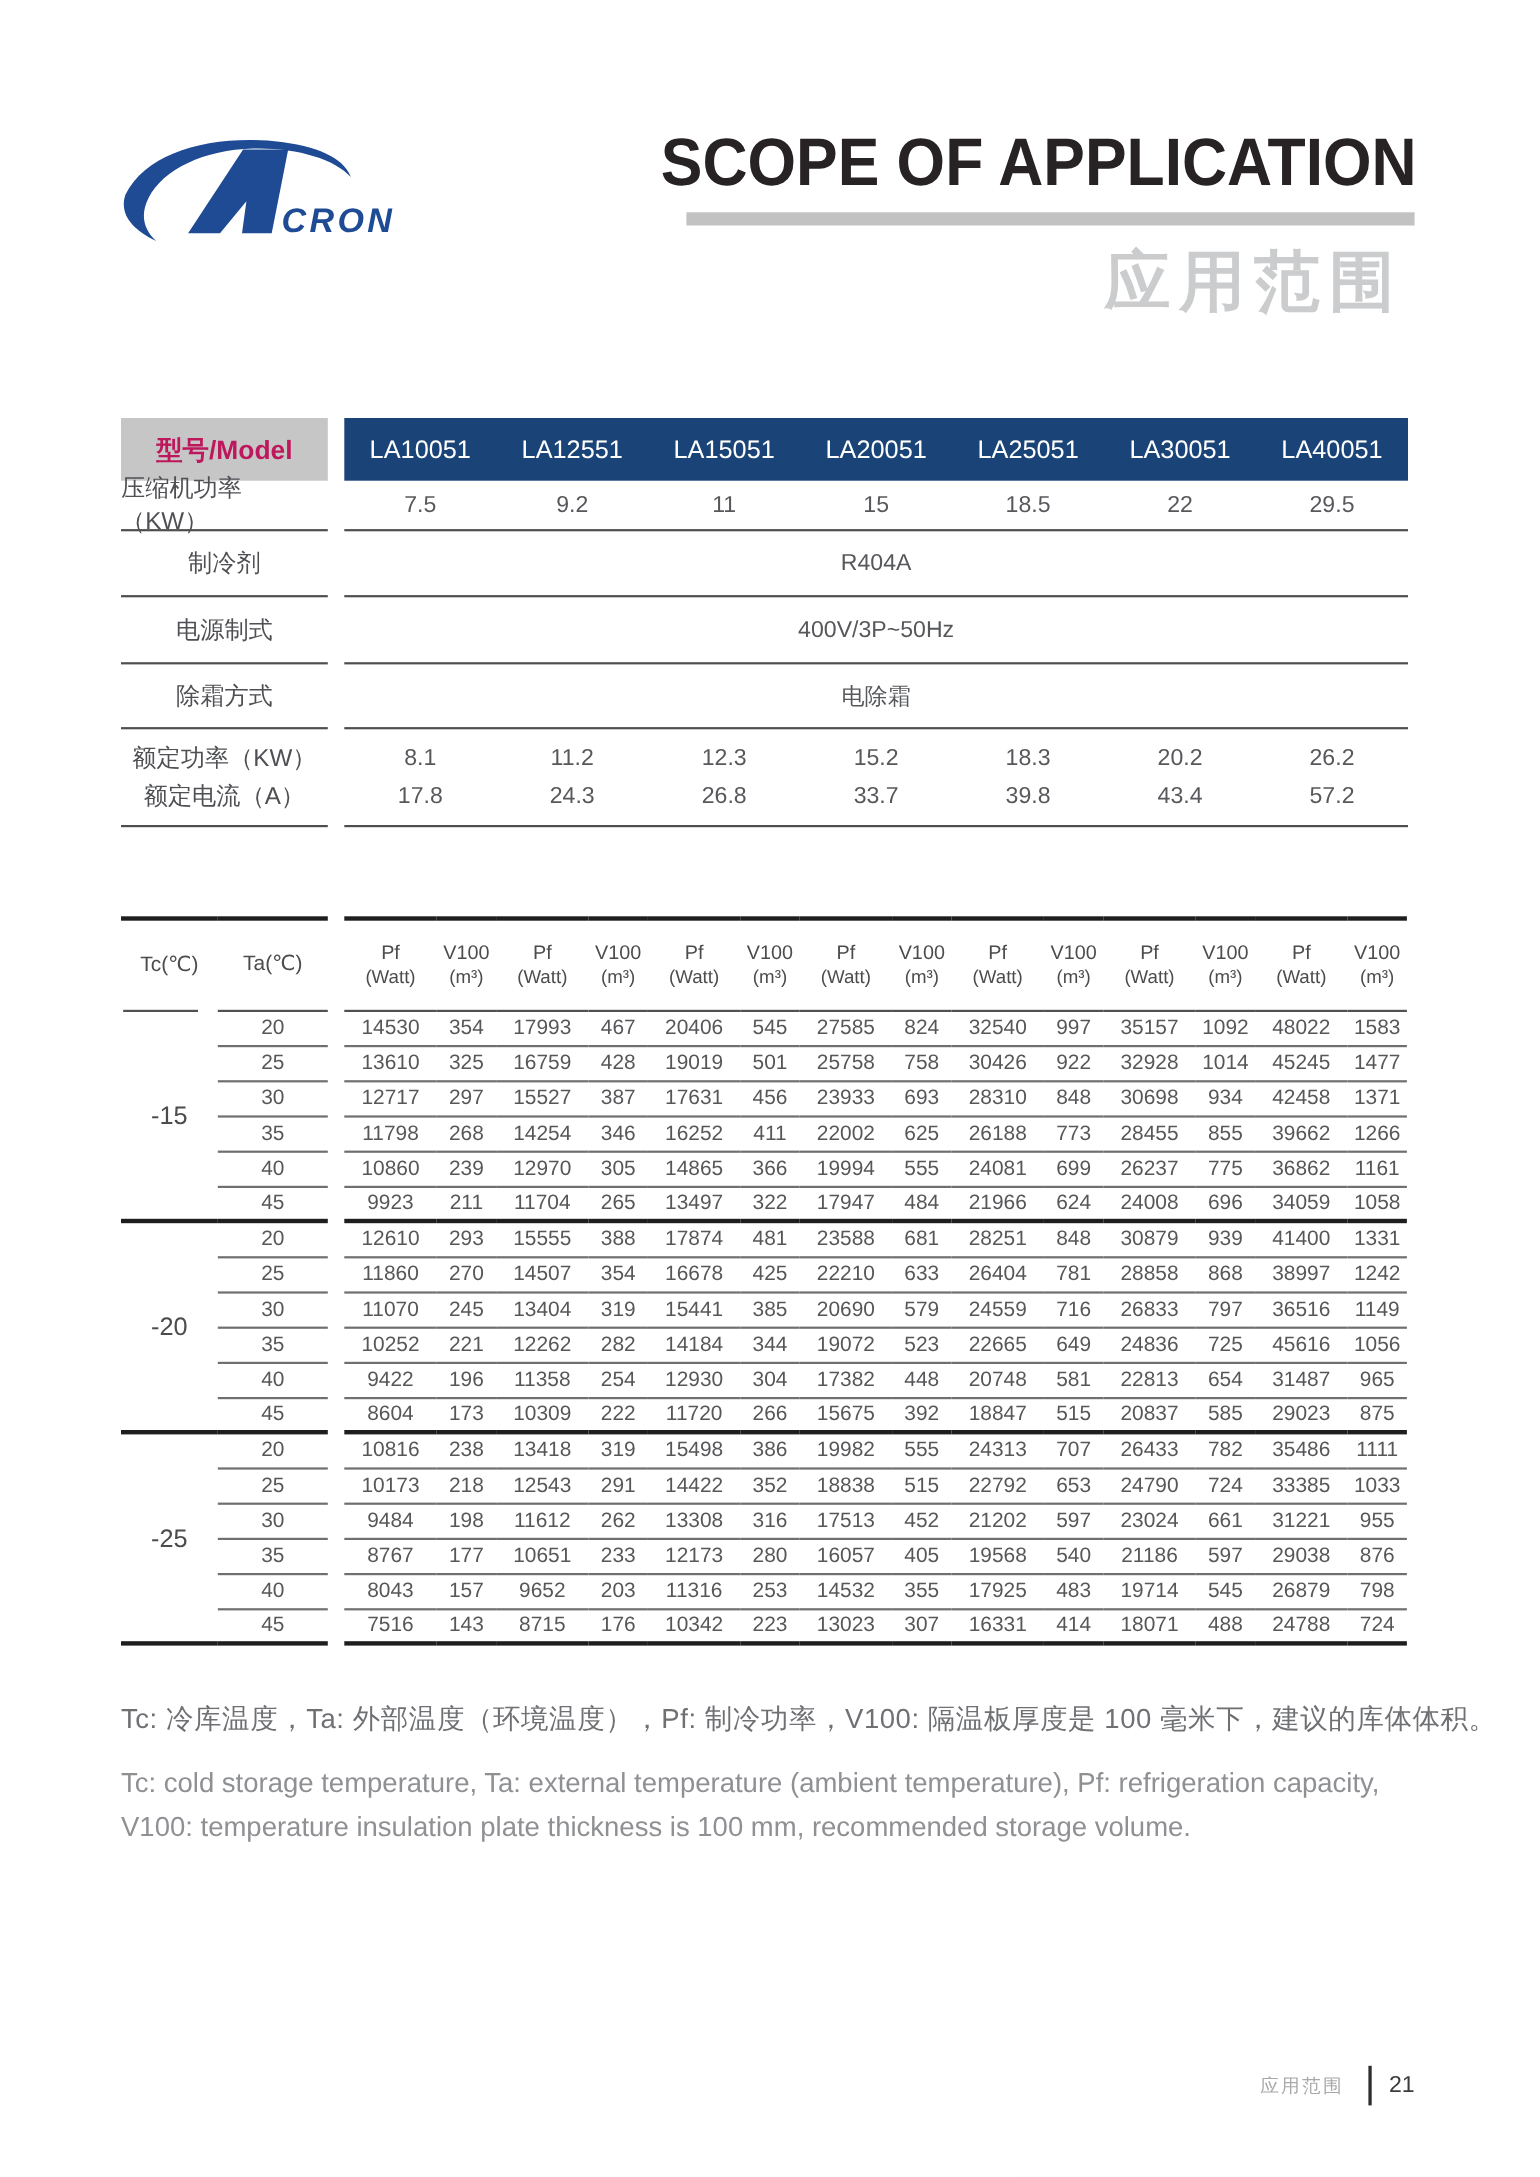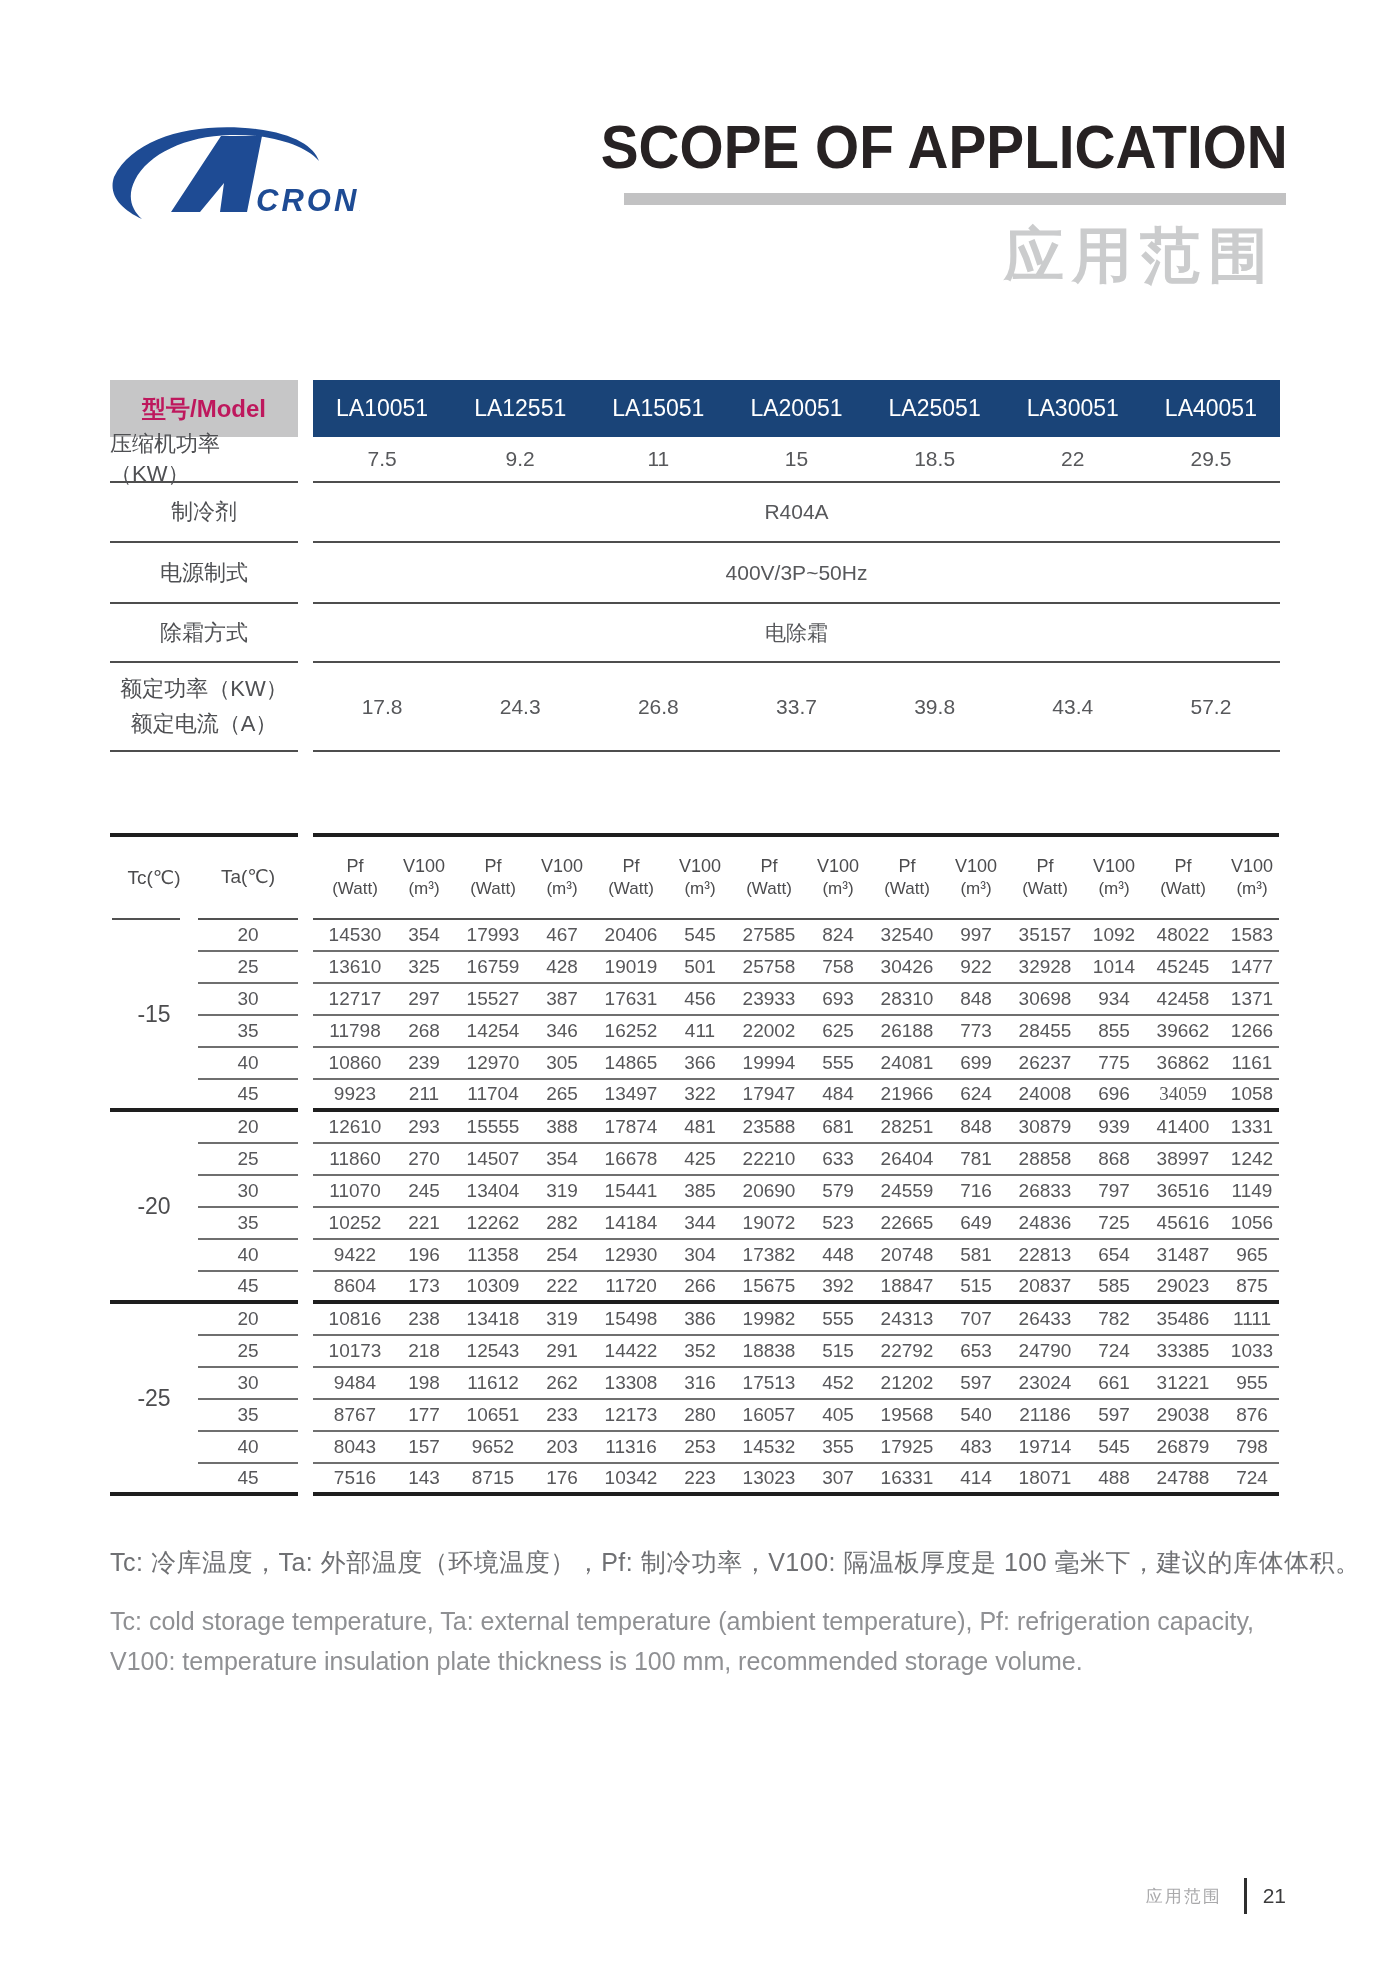--- a/index.html
+++ b/index.html
@@ -131,20 +131,29 @@
         <div class="gapcol"></div>
         <div class="dpart span">电除霜</div>
       </div>
       <div class="srow block pair" style="height:89px">
         <div class="lpart">
           <div class="plabel">额定功率（KW）</div>
           <div class="plabel">额定电流（A）</div>
         </div>
         <div class="gapcol"></div>
         <div class="dpart">
+          <div class="vrow">
+            <div class="vcell">8.1</div>
+            <div class="vcell">11.2</div>
+            <div class="vcell">12.3</div>
+            <div class="vcell">15.2</div>
+            <div class="vcell">18.3</div>
+            <div class="vcell">20.2</div>
+            <div class="vcell">26.2</div>
+          </div>
           <div class="vrow">
             <div class="vcell">17.8</div>
             <div class="vcell">24.3</div>
             <div class="vcell">26.8</div>
             <div class="vcell">33.7</div>
             <div class="vcell">39.8</div>
             <div class="vcell">43.4</div>
             <div class="vcell">57.2</div>
           </div>
         </div>
@@ -292,21 +301,21 @@
       <div class="vcell2 gend" style="grid-area: 7 / 6;">11704</div>
       <div class="vcell2 gend" style="grid-area: 7 / 7;">265</div>
       <div class="vcell2 gend" style="grid-area: 7 / 8;">13497</div>
       <div class="vcell2 gend" style="grid-area: 7 / 9;">322</div>
       <div class="vcell2 gend" style="grid-area: 7 / 10;">17947</div>
       <div class="vcell2 gend" style="grid-area: 7 / 11;">484</div>
       <div class="vcell2 gend" style="grid-area: 7 / 12;">21966</div>
       <div class="vcell2 gend" style="grid-area: 7 / 13;">624</div>
       <div class="vcell2 gend" style="grid-area: 7 / 14;">24008</div>
       <div class="vcell2 gend" style="grid-area: 7 / 15;">696</div>
-      <div class="vcell2 gend" style="grid-area: 7 / 16; font-family: Liberation Serif, serif;">34059</div>
+      <div class="vcell2 gend" style="grid-area: 7 / 16;">34059</div>
       <div class="vcell2 gend" style="grid-area: 7 / 17;">1058</div>
       <div class="tcell gend" style="grid-area: 8 / 1 / span 6;">-20</div>
       <div class="tacell rend" style="grid-area: 8 / 2;">20</div>
       <div class="vcell2 rend" style="grid-area: 8 / 4;">12610</div>
       <div class="vcell2 rend" style="grid-area: 8 / 5;">293</div>
       <div class="vcell2 rend" style="grid-area: 8 / 6;">15555</div>
       <div class="vcell2 rend" style="grid-area: 8 / 7;">388</div>
       <div class="vcell2 rend" style="grid-area: 8 / 8;">17874</div>
       <div class="vcell2 rend" style="grid-area: 8 / 9;">481</div>
       <div class="vcell2 rend" style="grid-area: 8 / 10;">23588</div>

